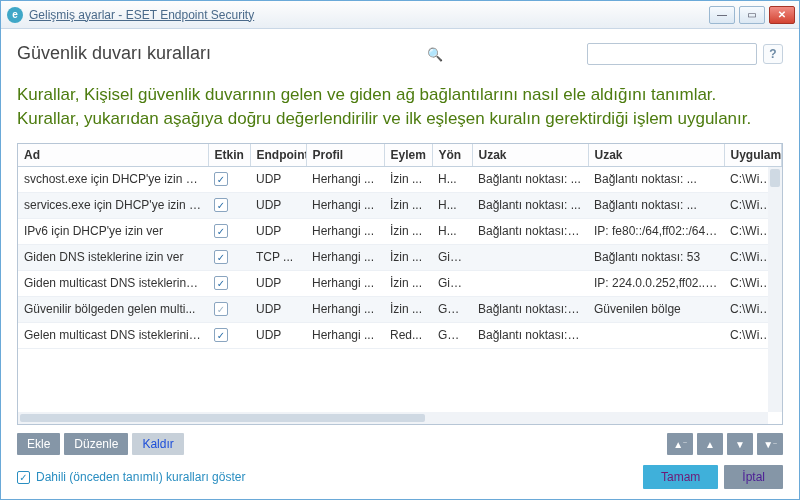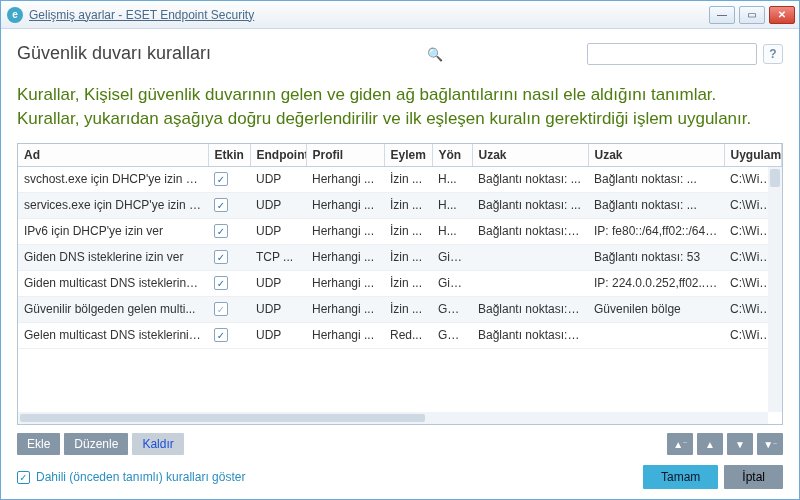--- a/index.html
+++ b/index.html
@@ -34,22 +34,22 @@
   .hscroll .thumb { height:8px; width:54%; margin-left:2px; background:#cfd9e3; border-radius:2px;}
   .btn-row { display:flex; align-items:flex-start; gap:4px; margin:8px 0 6px 0;}
   .btn { background:#8596a7; color:#fff; border:none; padding:4px 10px; font-size:12px; border-radius:1px; }
   .btn.disabled { background:#c7d0d9; color:#1d4ed8;}
   .spacer { flex:1; }
   .arrowbtn { width:26px; height:22px; background:#8596a7; color:#fff; display:flex; align-items:center; justify-content:center; font-size:10px; border-radius:1px;}
   .check-row { display:flex; align-items:center; gap:6px; margin-top:4px; }
   .check-row .lbl { color:#2a8ec1; font-size:12px;text-align:center; }
   .check-row .chk2 { width:13px; height:13px; border:1px solid #2a8ec1; border-radius:2px; color:#2a8ec1; font-size:10px; display:flex; align-items:center; justify-content:center;}
   .footer-btns { margin-left:auto; display:flex; gap:6px;}
-  .btn-primary { background:#3fb0da; color:#0f172a; padding:5px 18px; font-size:12px; border-radius:1px; border:none;}
-  .btn-cancel { background:#8596a7; color:#000000; padding:5px 18px; font-size:12px; border-radius:1px; border:none;}
+  .btn-primary { background:#3fb0da; color:#701a75; padding:5px 18px; font-size:12px; border-radius:1px; border:none;}
+  .btn-cancel { background:#8596a7; color:#4c1d95; padding:5px 18px; font-size:12px; border-radius:1px; border:none;}
   col.c-name{width:190px}col.c-en{width:42px}col.c-proto{width:56px}col.c-prof{width:78px}col.c-act{width:48px}col.c-dir{width:40px}col.c-loc{width:116px}col.c-rem{width:136px}col.c-app{width:auto}
 </style>
 </head>
 <body>
 
 <div class="window">
   <div class="titlebar">
     <div class="logo">e</div>
     <div class="title">Gelişmiş ayarlar - ESET Endpoint Security</div>
     <div class="winbtns">

